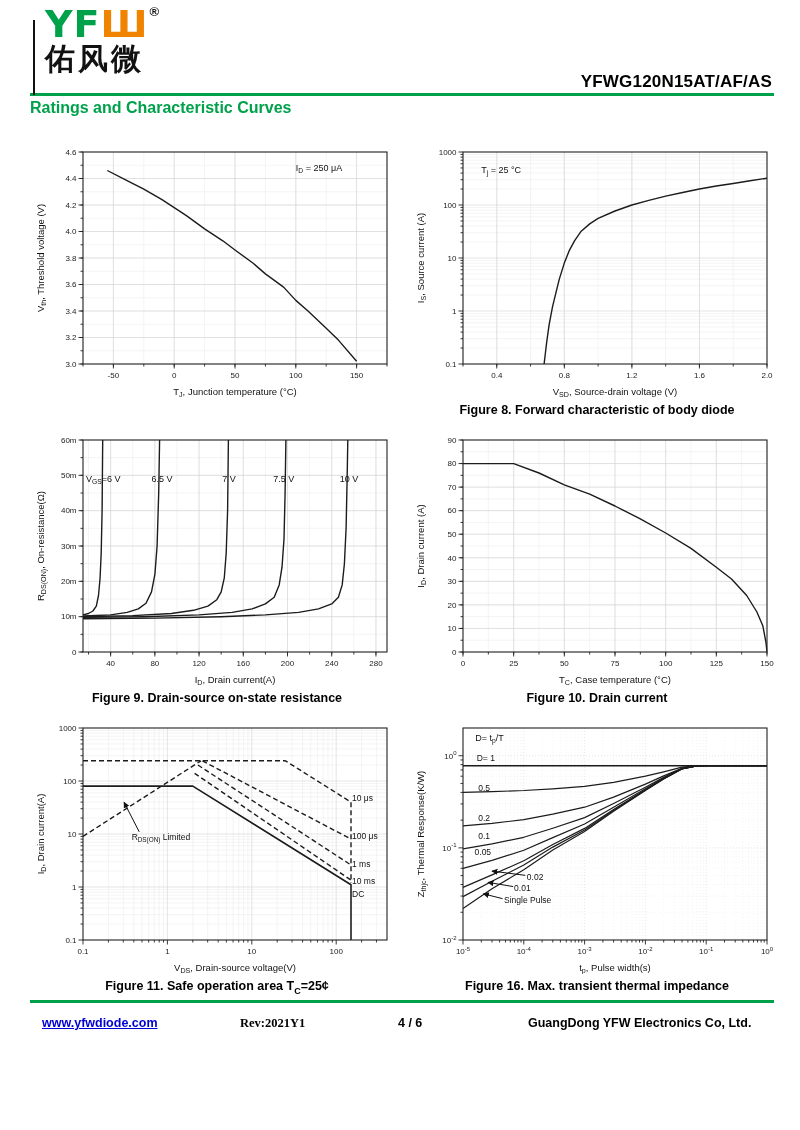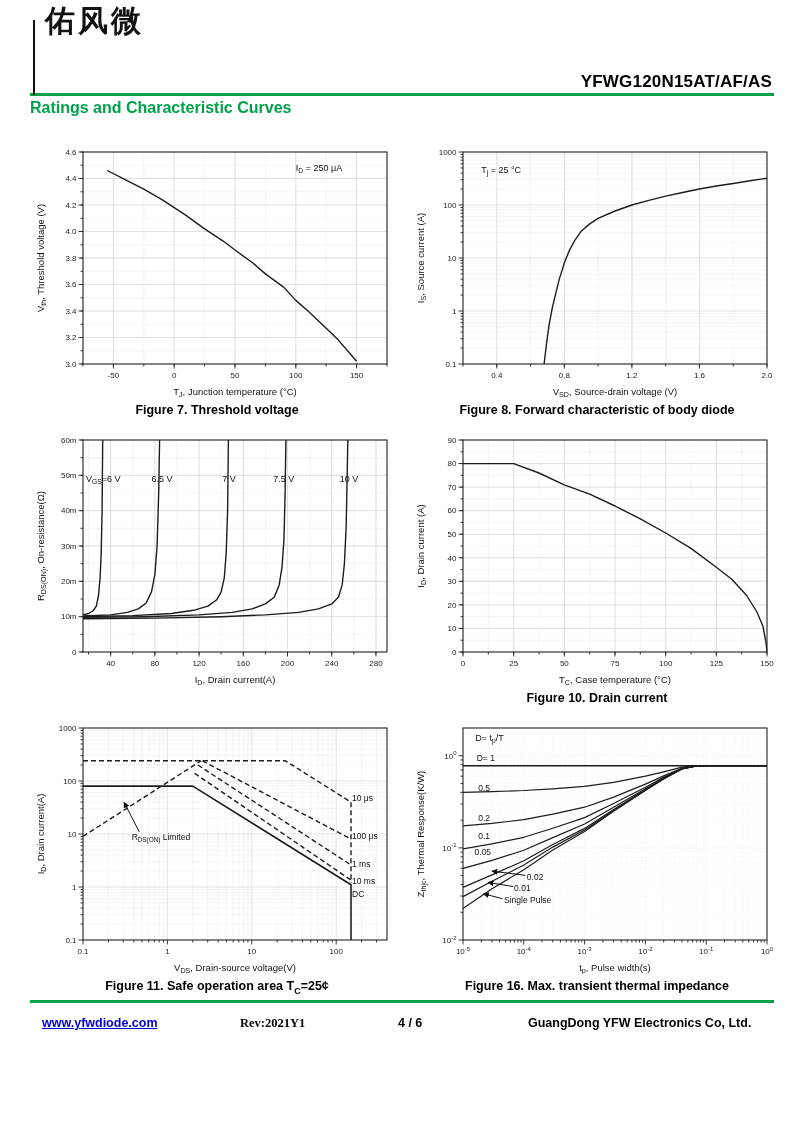--- a/index.html
+++ b/index.html
@@ -36,20 +36,21 @@
   .rev{position:absolute;left:240px;font-family:Liberation Serif, serif;}
   .page-num{position:absolute;left:398px;}
   .company{position:absolute;left:528px;text-align:right;}
 </style>
 </head>
 <body>
 
 <header class="header">
   <span class="logo-vline"></span>
   <div class="logo">
+    <div class="logo-row"><span class="logo-latin logo-yf">YF</span><span class="logo-latin logo-w">Ш</span><span class="logo-r">®</span></div>
     <div class="logo-cn">佑风微</div>
   </div>
   <div class="product">YFWG120N15AT/AF/AS</div>
 </header>
 <div class="green-rule"></div>
 <div class="section-title">Ratings and Characteristic Curves</div>
 
 <main class="charts">
   <figure class="fig">
     <div class="plot"><svg viewBox="0 0 368 256" width="368" height="256">
@@ -164,21 +165,20 @@
           <text x="43.5" y="145.29999999999995" text-anchor="end" font-size="8" fill="#222"><tspan dy="0">3.6</tspan></text>
           <text x="43.5" y="118.8" text-anchor="end" font-size="8" fill="#222"><tspan dy="0">3.8</tspan></text>
           <text x="43.5" y="92.29999999999997" text-anchor="end" font-size="8" fill="#222"><tspan dy="0">4.0</tspan></text>
           <text x="43.5" y="65.79999999999993" text-anchor="end" font-size="8" fill="#222"><tspan dy="0">4.2</tspan></text>
           <text x="43.5" y="39.299999999999905" text-anchor="end" font-size="8" fill="#222"><tspan dy="0">4.4</tspan></text>
           <text x="43.5" y="12.8" text-anchor="end" font-size="8" fill="#222"><tspan dy="0">4.6</tspan></text>
           <text x="202" y="252.5" text-anchor="middle" font-size="9.5" fill="#111"><tspan dy="0">T</tspan><tspan dy="2" font-size="75%">J</tspan><tspan dy="-2">, Junction temperature (°C)</tspan></text>
           <text transform="translate(10.5,116) rotate(-90)" text-anchor="middle" font-size="9.5" fill="#111"><tspan dy="0">V</tspan><tspan dy="2" font-size="75%">th</tspan><tspan dy="-2">, Threshold voltage (V)</tspan></text>
           <text x="262.79999999999995" y="29.08" text-anchor="start" font-size="9" fill="#111"><tspan dy="0">I</tspan><tspan dy="2" font-size="75%">D</tspan><tspan dy="-2"> = 250 μA</tspan></text>
         </svg></div>
-    <figcaption>Figure 7. Threshold voltage</figcaption>
   </figure>
   <figure class="fig">
     <div class="plot"><svg viewBox="0 0 368 256" width="368" height="256">
           <defs>
             <marker id="fig8-ah" markerWidth="7" markerHeight="7" refX="5.5" refY="3" orient="auto">
               <path d="M0,0L6,3L0,6Z" fill="#111"></path>
             </marker>
             <clipPath id="fig8-cp">
               <rect x="49.4" y="9.4" width="305.2" height="213.2"></rect>
             </clipPath>
@@ -429,20 +429,21 @@
           <text x="43.5" y="48.133333333333326" text-anchor="end" font-size="8" fill="#222"><tspan dy="0">50m</tspan></text>
           <text x="43.5" y="12.8" text-anchor="end" font-size="8" fill="#222"><tspan dy="0">60m</tspan></text>
           <text x="202" y="252.5" text-anchor="middle" font-size="9.5" fill="#111"><tspan dy="0">I</tspan><tspan dy="2" font-size="75%">D</tspan><tspan dy="-2">, Drain current(A)</tspan></text>
           <text transform="translate(10.5,116) rotate(-90)" text-anchor="middle" font-size="9.5" fill="#111"><tspan dy="0">R</tspan><tspan dy="2" font-size="75%">DS(ON)</tspan><tspan dy="-2">, On-resistance(Ω)</tspan></text>
           <text x="53.04" y="52.400000000000006" text-anchor="start" font-size="9" fill="#111"><tspan dy="0">V</tspan><tspan dy="2" font-size="75%">GS</tspan><tspan dy="-2">=6 V</tspan></text>
           <text x="129.04000000000002" y="52.400000000000006" text-anchor="middle" font-size="9" fill="#111"><tspan dy="0">6.5 V</tspan></text>
           <text x="195.92" y="52.400000000000006" text-anchor="middle" font-size="9" fill="#111"><tspan dy="0">7 V</tspan></text>
           <text x="250.64000000000001" y="52.400000000000006" text-anchor="middle" font-size="9" fill="#111"><tspan dy="0">7.5 V</tspan></text>
           <text x="316" y="52.400000000000006" text-anchor="middle" font-size="9" fill="#111"><tspan dy="0">10 V</tspan></text>
         </svg></div>
+    <figcaption>Figure 9. Drain-source on-state resistance</figcaption>
   </figure>
   <figure class="fig">
     <div class="plot"><svg viewBox="0 0 368 256" width="368" height="256">
           <defs>
             <marker id="fig10-ah" markerWidth="7" markerHeight="7" refX="5.5" refY="3" orient="auto">
               <path d="M0,0L6,3L0,6Z" fill="#111"></path>
             </marker>
             <clipPath id="fig10-cp">
               <rect x="49.4" y="9.4" width="305.2" height="213.2"></rect>
             </clipPath>

